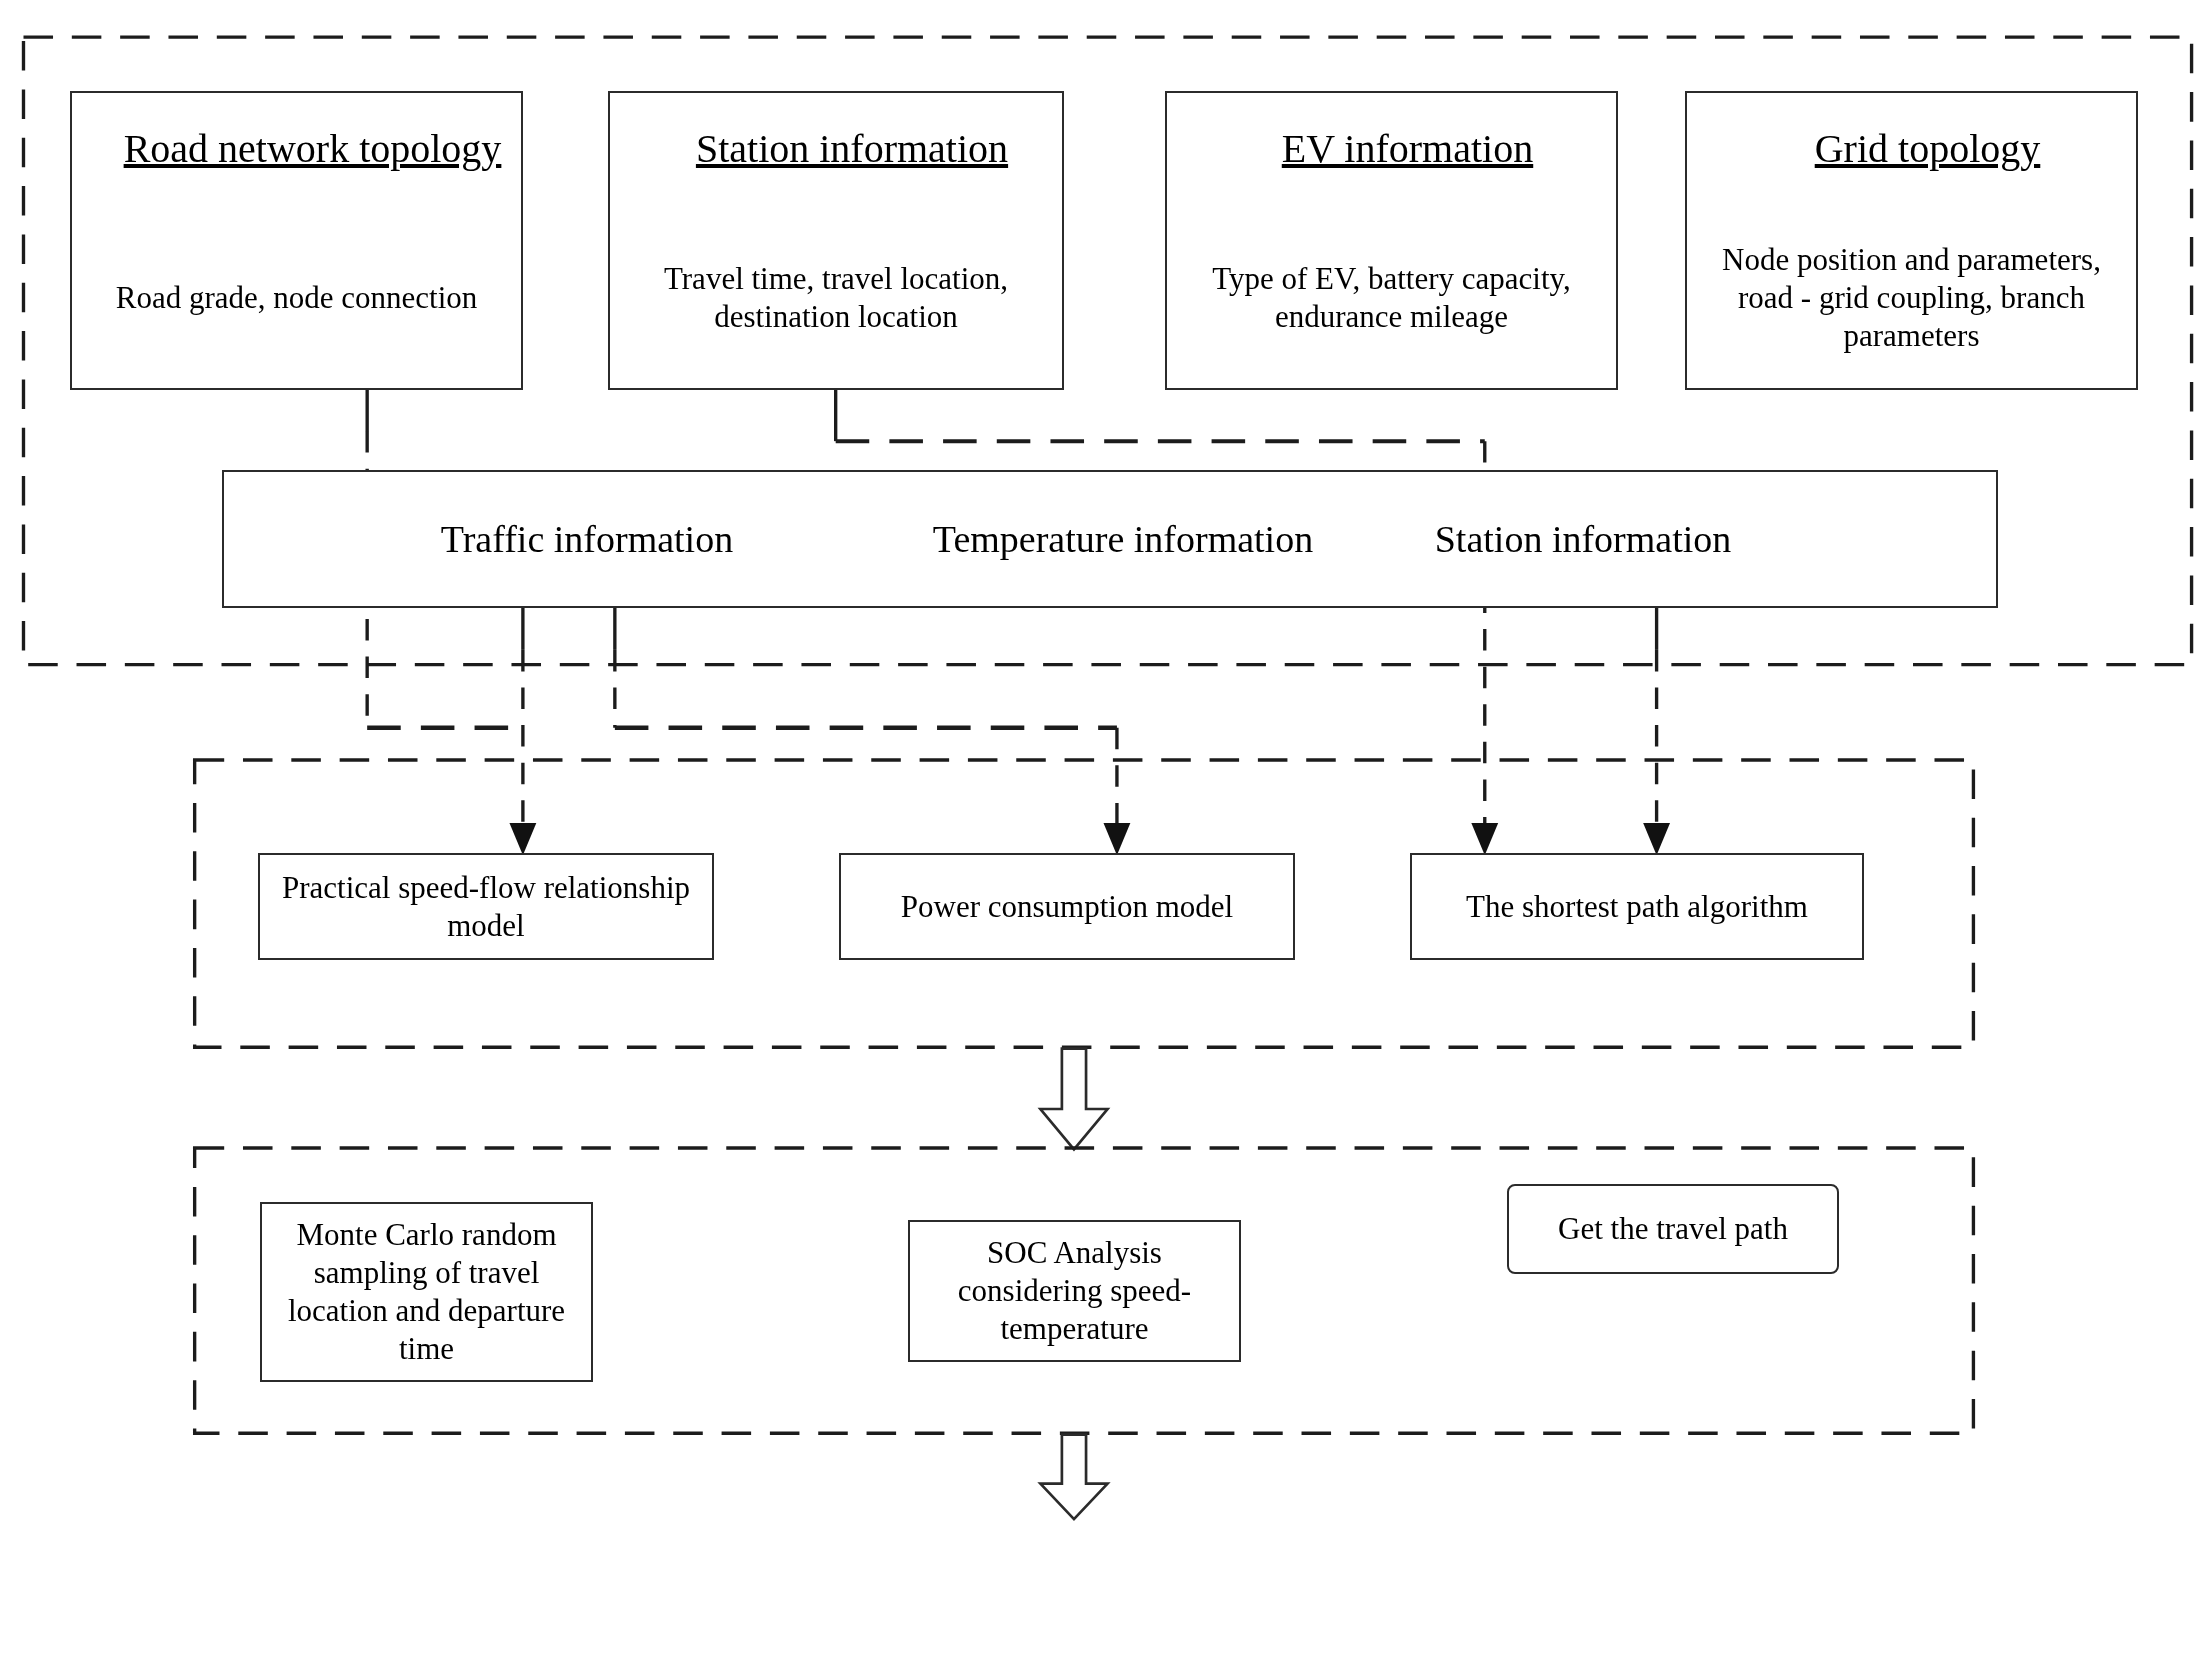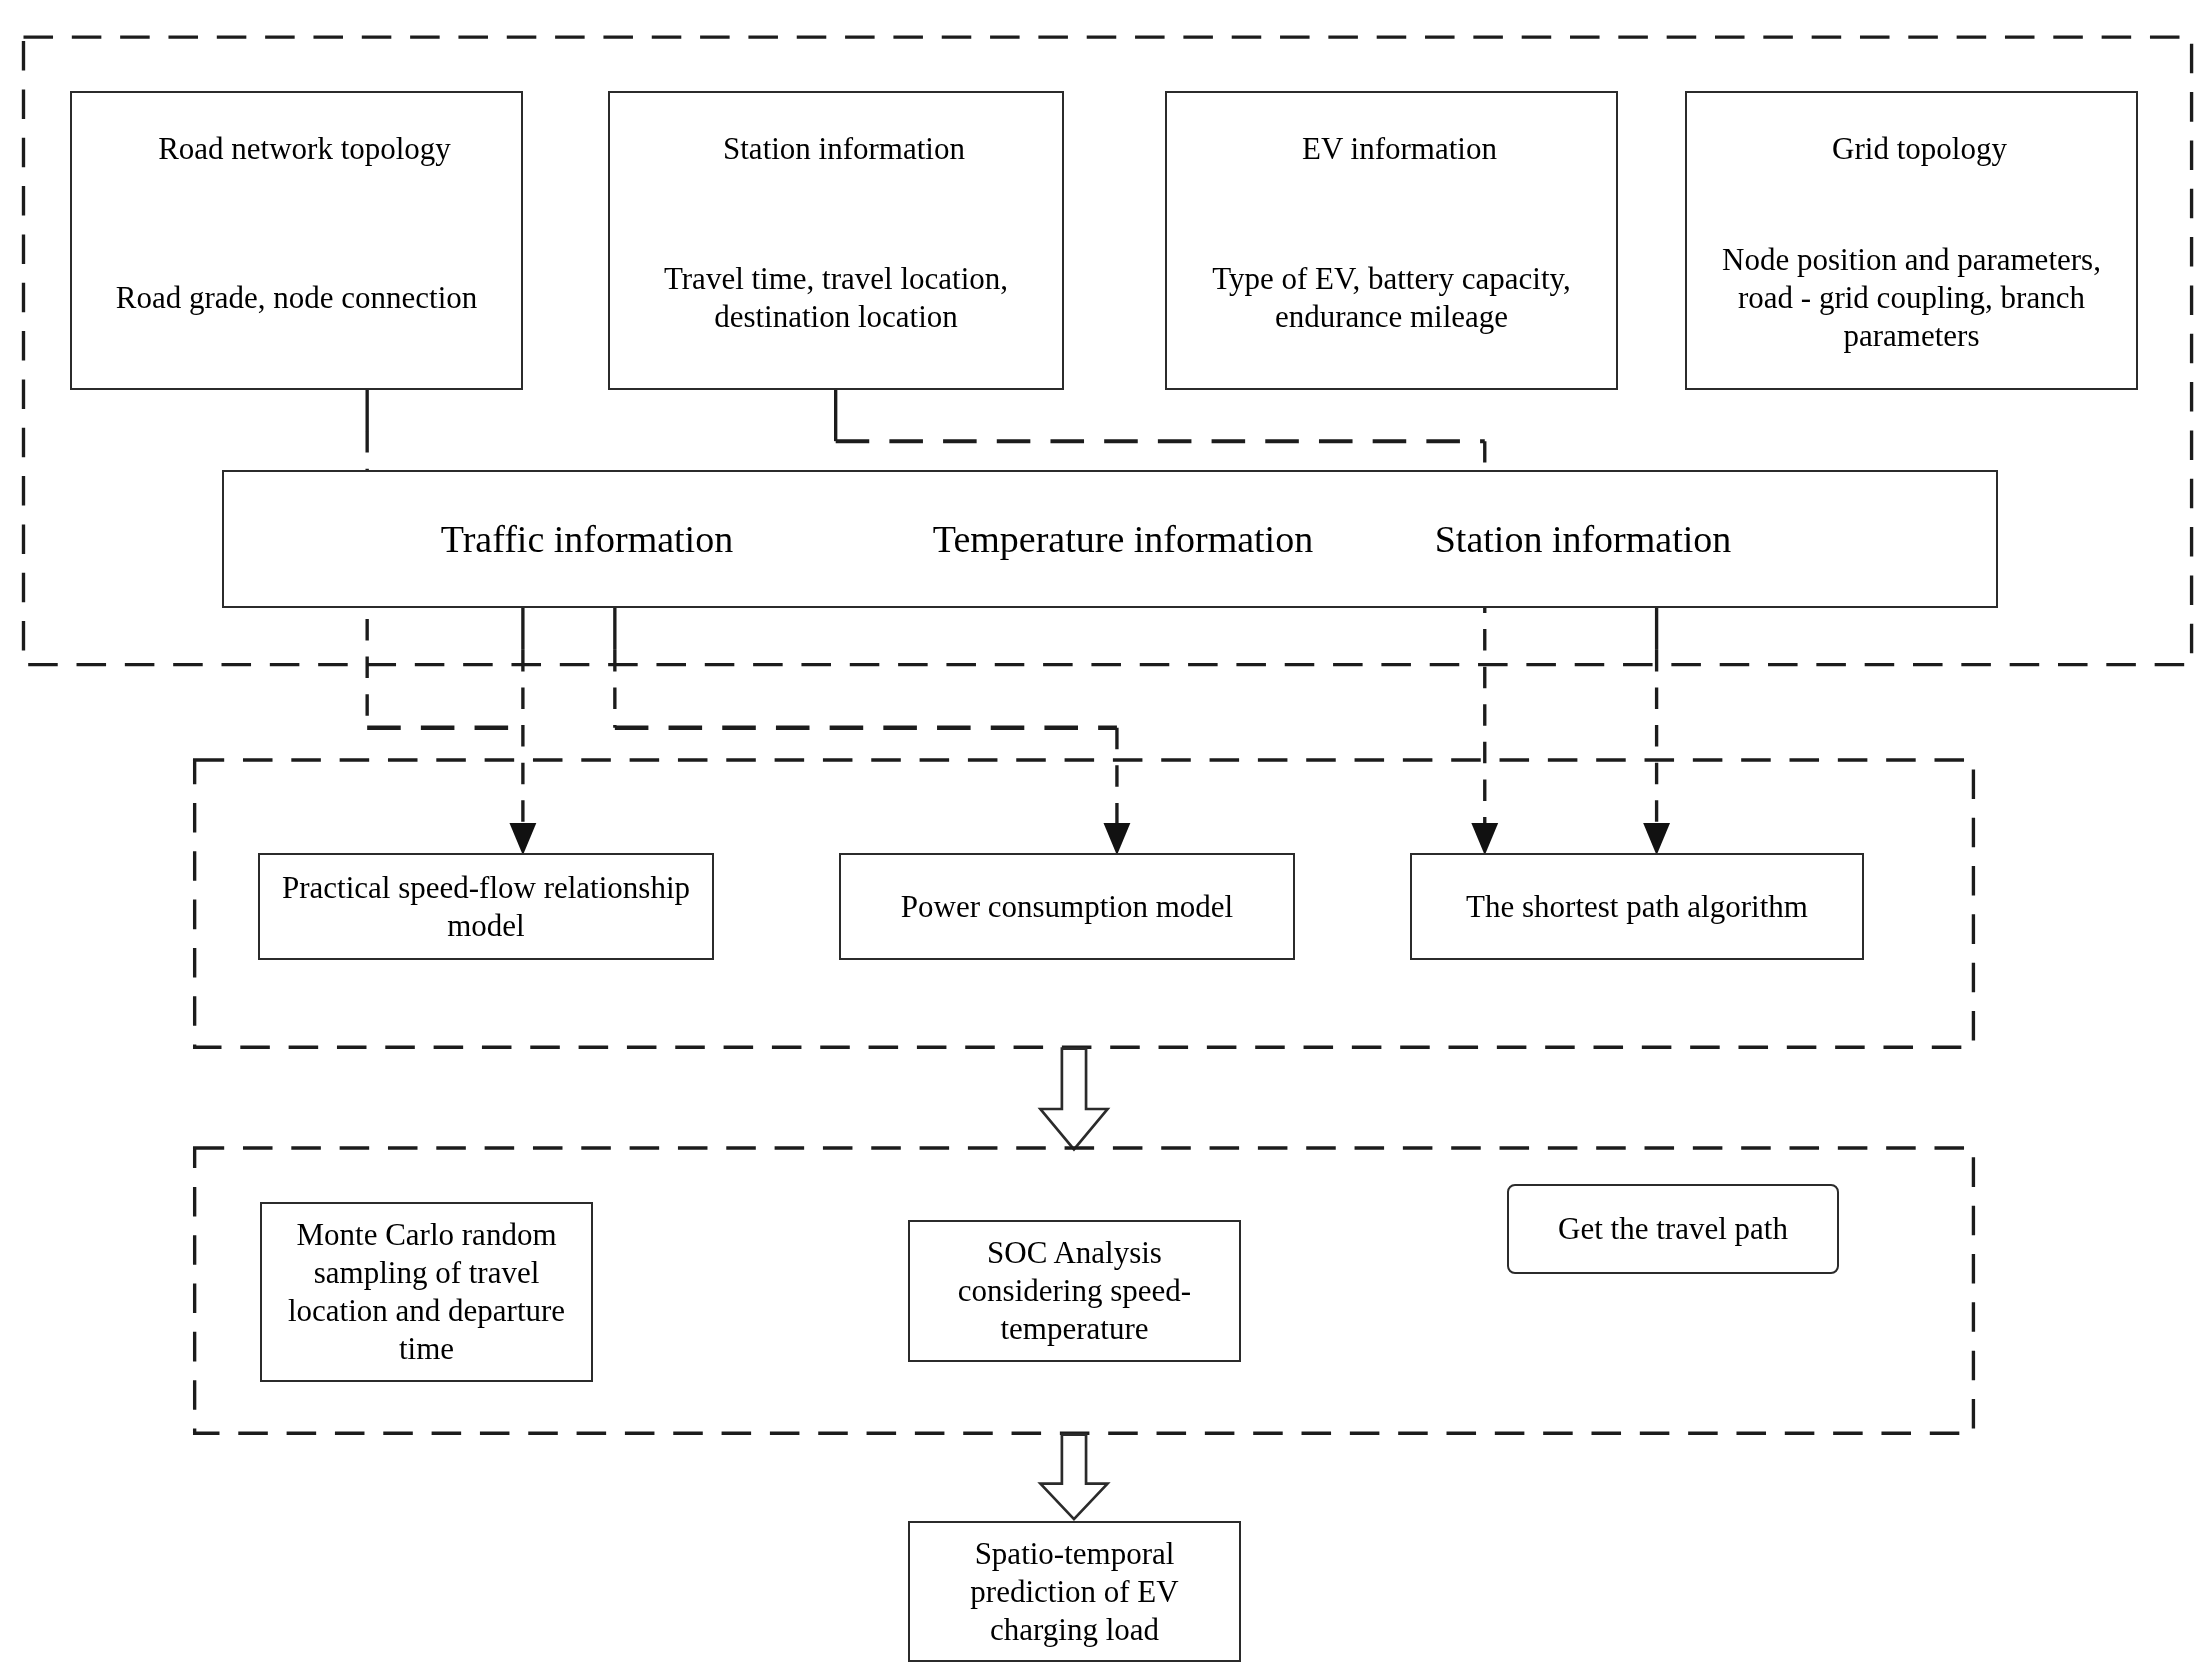--- a/index.html
+++ b/index.html
@@ -11,23 +11,23 @@
     color:#000;
   }
   .lines{position:absolute;left:0;top:0;width:2205px;height:1673px;}
   .box{
     position:absolute;
     border:2.7px solid #2b2b2b;
     background:#ffffff;
     box-sizing:border-box;
   }
   .topbox .title{
-    position:absolute;left:8px;top:0;width:100%;height:111px;
+    position:absolute;left:16px;top:0;width:100%;height:111px;
     display:flex;align-items:center;justify-content:center;
-    font-size:31px;text-align:center;
+    font-size:40px;text-align:center;text-decoration:underline;
   }
   .topbox .body{
     position:absolute;left:0;top:113px;width:100%;height:183px;
     display:flex;align-items:center;justify-content:center;
     font-size:31px;line-height:38px;text-align:center;
     padding:0 9.4px;box-sizing:border-box;
   }
   .centertext{
     display:flex;align-items:center;justify-content:center;
     font-size:31px;line-height:38px;text-align:center;
@@ -129,16 +129,15 @@
   <div class="box centertext" style="left:258px;top:853px;width:456px;height:107px;">Practical speed-flow relationship model</div>
 
   <div class="box centertext" style="left:1410px;top:853px;width:454px;height:107px;">The shortest path algorithm</div>
 
   <div class="box centertext" style="left:260px;top:1202px;width:333px;height:180px;">Monte Carlo random sampling of travel location and departure time</div>
 
   <div class="box centertext" style="left:908px;top:1220px;width:333px;height:142px;">SOC Analysis considering speed-temperature</div>
 
   <div class="box centertext" style="left:1507px;top:1184px;width:332px;height:90px;border-radius:8px;">Get the travel path</div>
 
-  <div class="box centertext" style="left:908px;top:1521px;width:333px;height:141px;">Spatio-temporal prediction of EV charging load</div>
 
 </div>
 
 
 </body></html>

